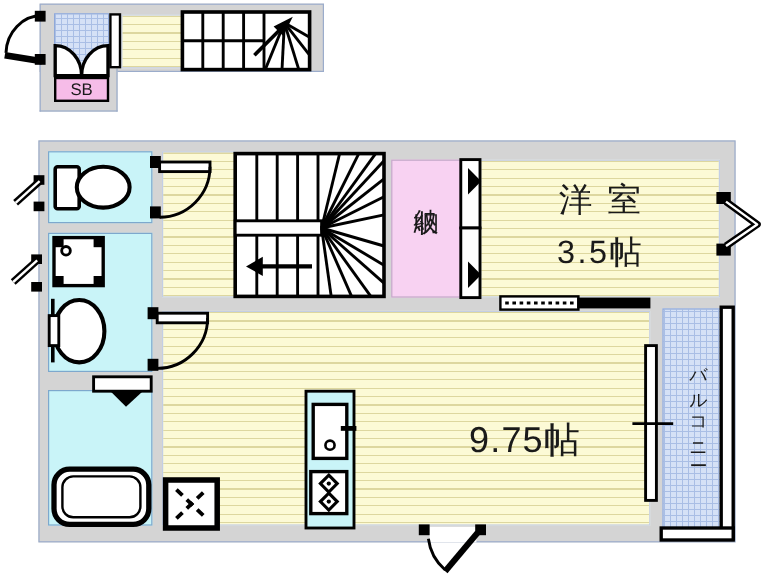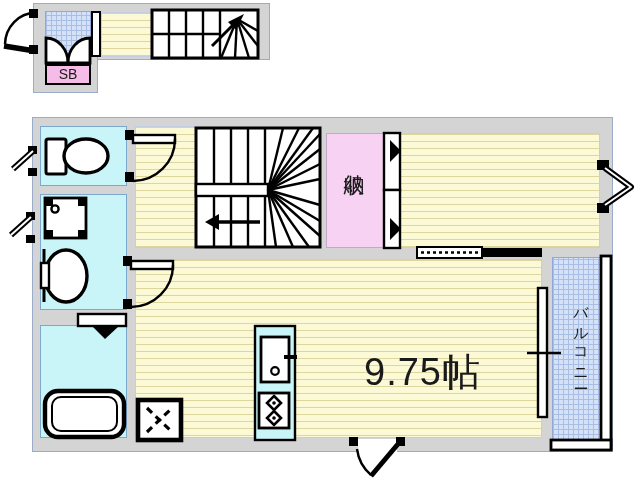--- a/index.html
+++ b/index.html
@@ -221,18 +221,20 @@
     <g>
       <rect x="601" y="256" width="10" height="193" fill="#fff" stroke="#000" stroke-width="2.8"></rect>
       <rect x="551" y="440" width="60" height="10" fill="#fff" stroke="#000" stroke-width="2.8"></rect>
     </g>
   </svg>
 
   <div class="label" style="left:45px;top:64px;width:46px;height:21px;line-height:21px;font-size:14px">SB</div>
 
   <div class="label vtext" style="left:343px;top:158px;font-size:21px;line-height:1.05">収納</div>
 
-
-  <div class="label" style="left:330px;top:347px;width:185px;font-size:38px;letter-spacing:1px">9.75帖</div>
+  <div class="label" style="left:410px;top:148px;width:180px;font-size:28px;letter-spacing:0.45em;text-indent:0.45em">洋室</div>
+  <div class="label" style="left:408px;top:192px;width:185px;font-size:27px;letter-spacing:2px">3.5帖</div>
+
+  <div class="label" style="left:345px;top:347px;width:185px;font-size:30px;letter-spacing:1px">9.75帖</div>
 
   <div class="label vtext" style="left:571px;top:296px;font-size:15px;letter-spacing:4px">バルコニー</div>
 
 </div>
 
 </body></html>

